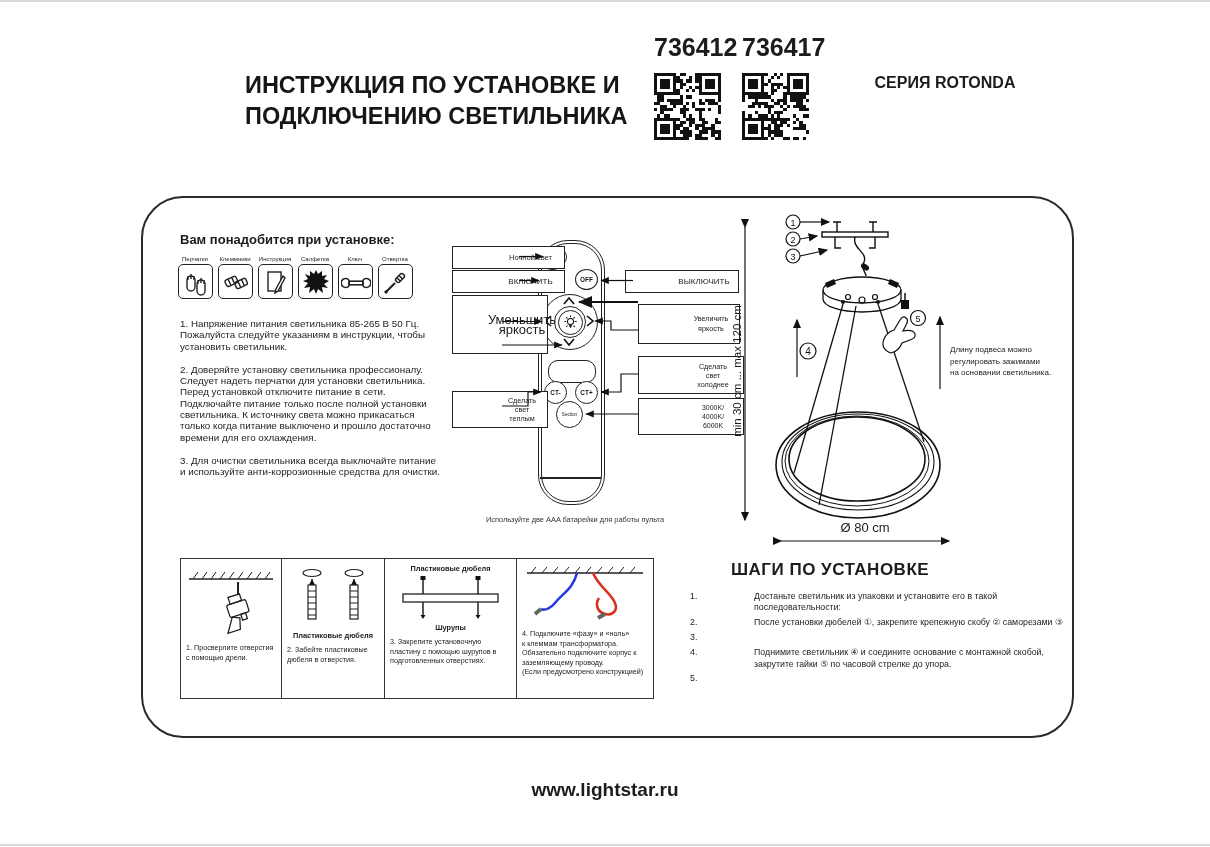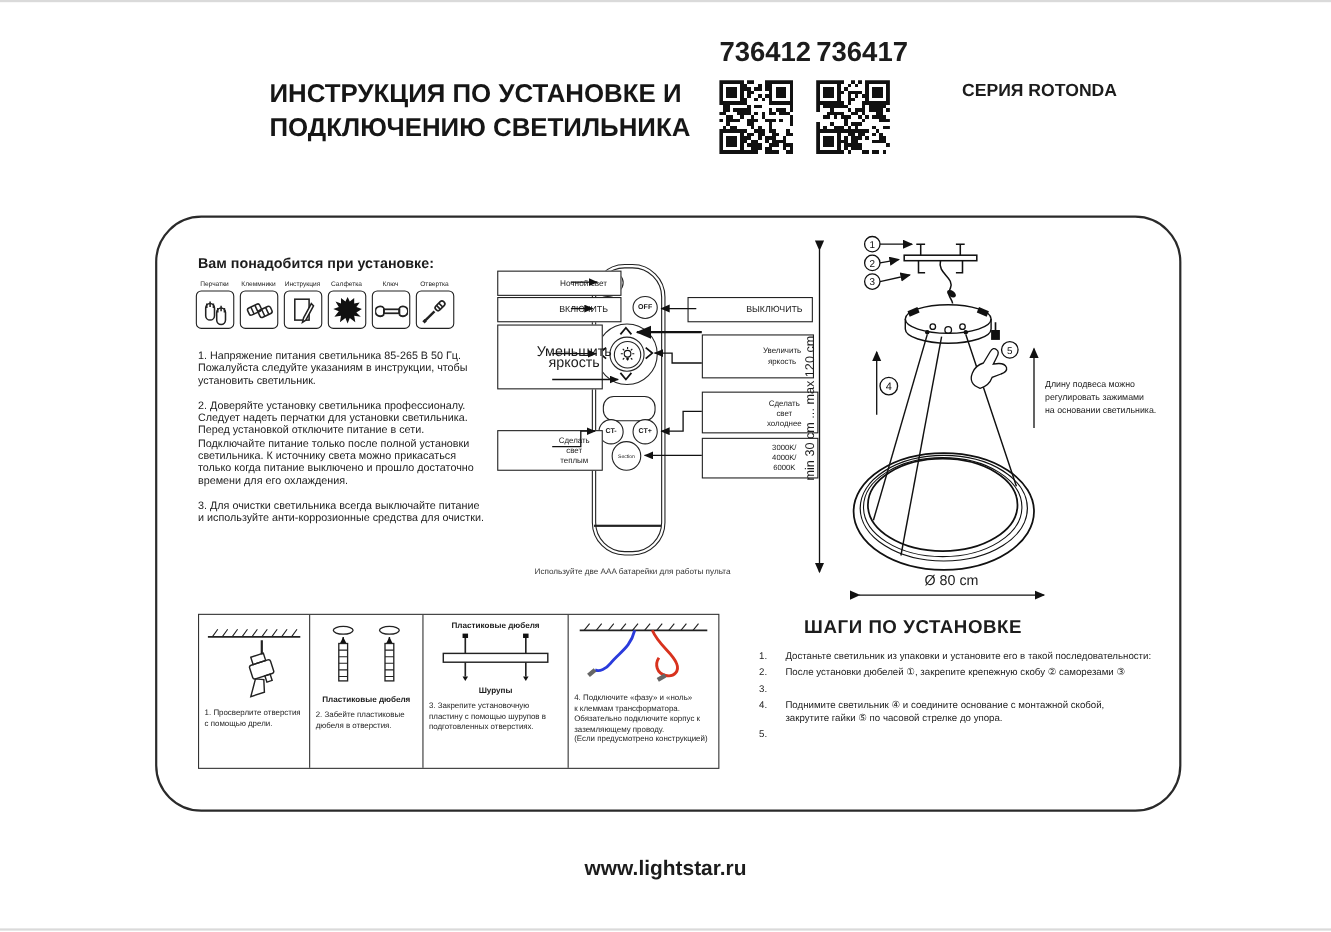--- a/index.html
+++ b/index.html
@@ -58,21 +58,21 @@
   .panel{position:relative;border-right:1.5px solid #333;height:100%;}
   .panel:last-child{border-right:none;}
   .pcap{position:absolute;left:5px;right:3px;font-size:7.2px;line-height:9.6px;white-space:pre-line;}
   .plab{position:absolute;left:0;right:0;text-align:center;font-size:7.4px;font-weight:700;}
 
   
   .steps-heading{position:absolute;left:687px;top:560px;font-size:17px;font-weight:600;letter-spacing:.5px;margin-left:44px;}
   .steps{position:absolute;left:690px;top:591px;width:390px;}
   .step{display:flex;margin-bottom:3.5px;font-size:8.8px;line-height:11.4px;}
   .step-num{width:24px;font-weight:400;flex:none;}
-  .step-text{white-space:pre-line;}
+  .step-text{white-space:pre-line;margin-left:40px;}
 
   .footer{position:absolute;left:0;top:779px;width:1210px;text-align:center;font-size:19px;font-weight:800;}
   svg{display:block;}
 </style>
 </head>
 <body>
 
 <div class="page">
   <div class="edge" style="top:0;height:2px;"></div>
   <div class="edge" style="top:844px;height:2px;"></div>

